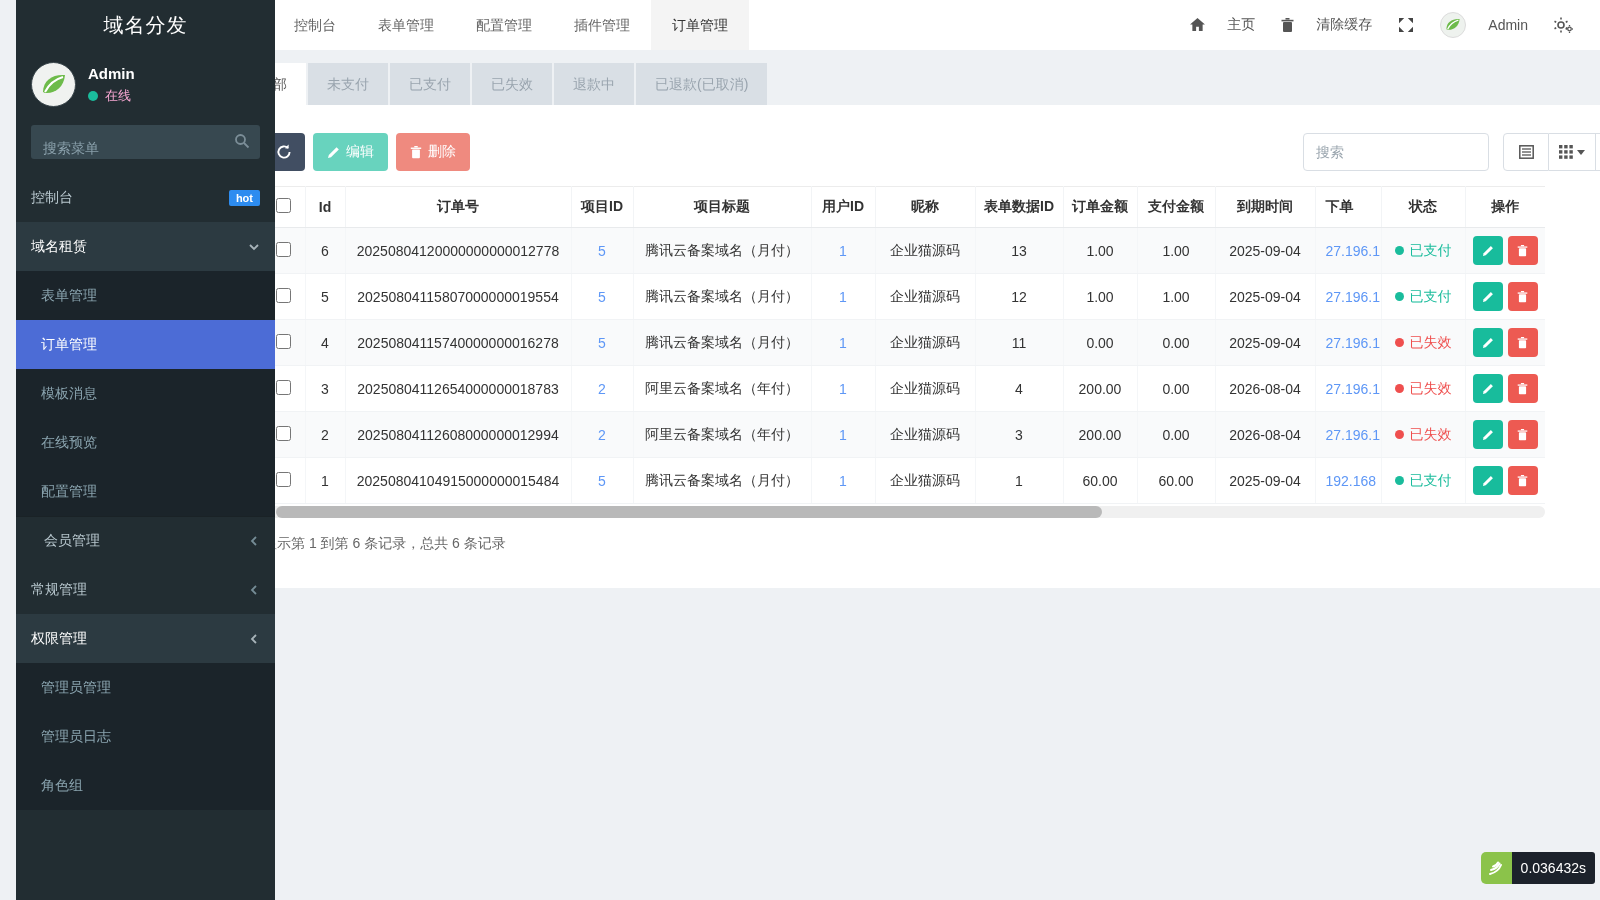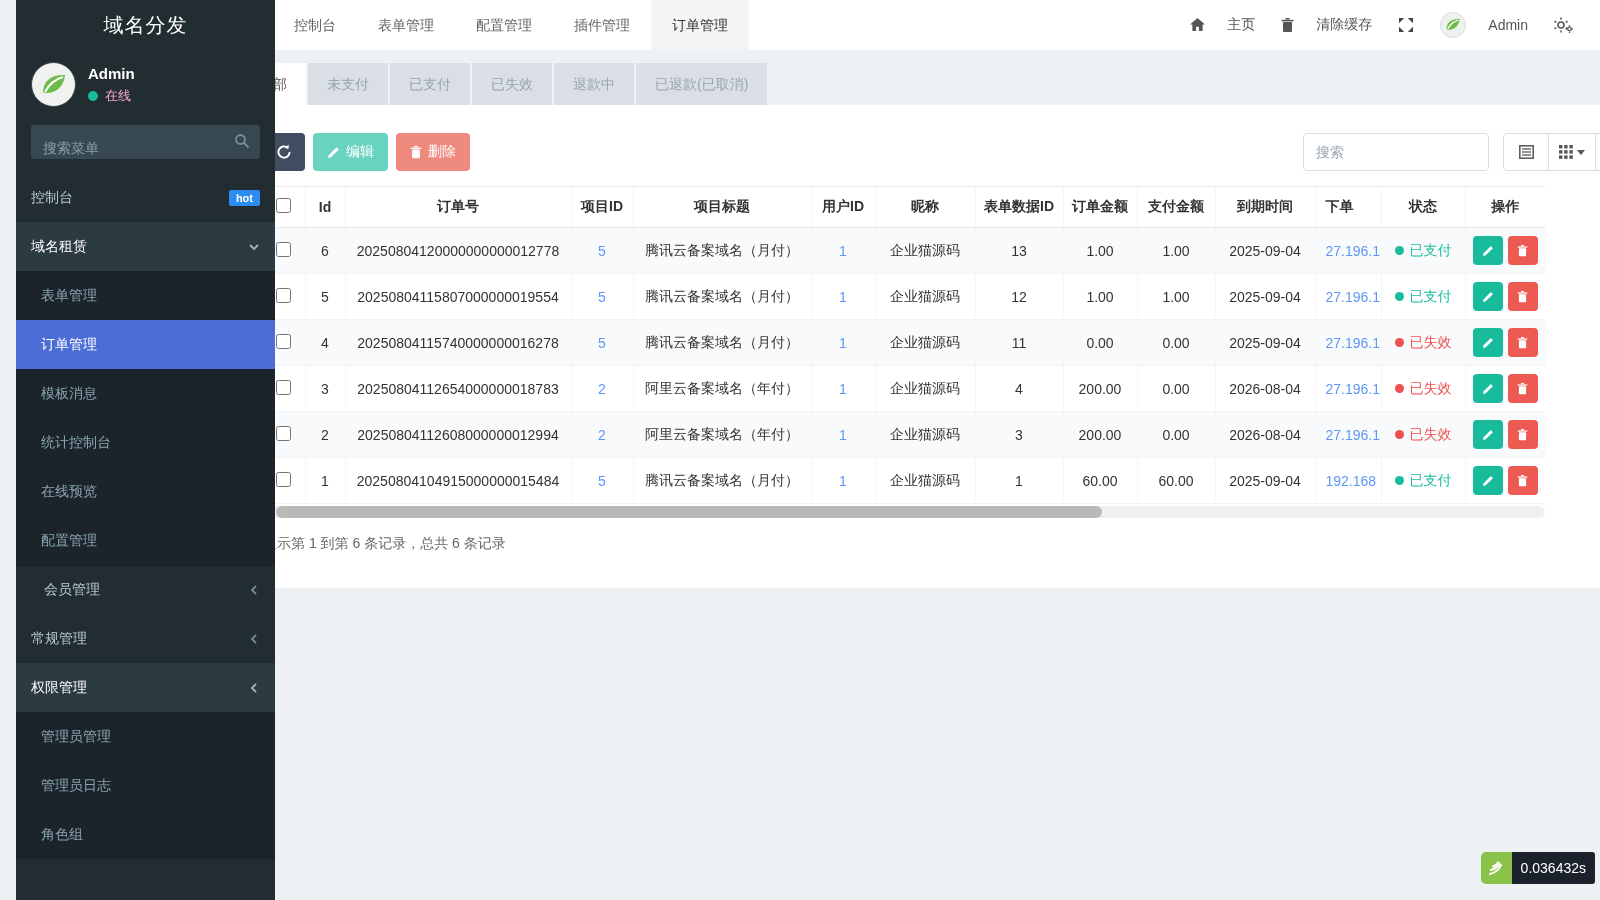--- a/index.html
+++ b/index.html
@@ -147,23 +147,20 @@
     </li>
     <ul class="submenu">
       <li class="menu-item">
         <span class="lbl">表单管理</span>
         </li>
       <li class="menu-item active">
         <span class="lbl">订单管理</span>
         </li>
       <li class="menu-item">
         <span class="lbl">模板消息</span>
-        </li>
-      <li class="menu-item">
-        <span class="lbl">统计控制台</span>
         </li>
       <li class="menu-item">
         <span class="lbl">在线预览</span>
         </li>
       <li class="menu-item">
         <span class="lbl">配置管理</span>
         </li>
     </ul>
     <li class="menu-item divider-top">
       <span class="lbl">会员管理</span>

